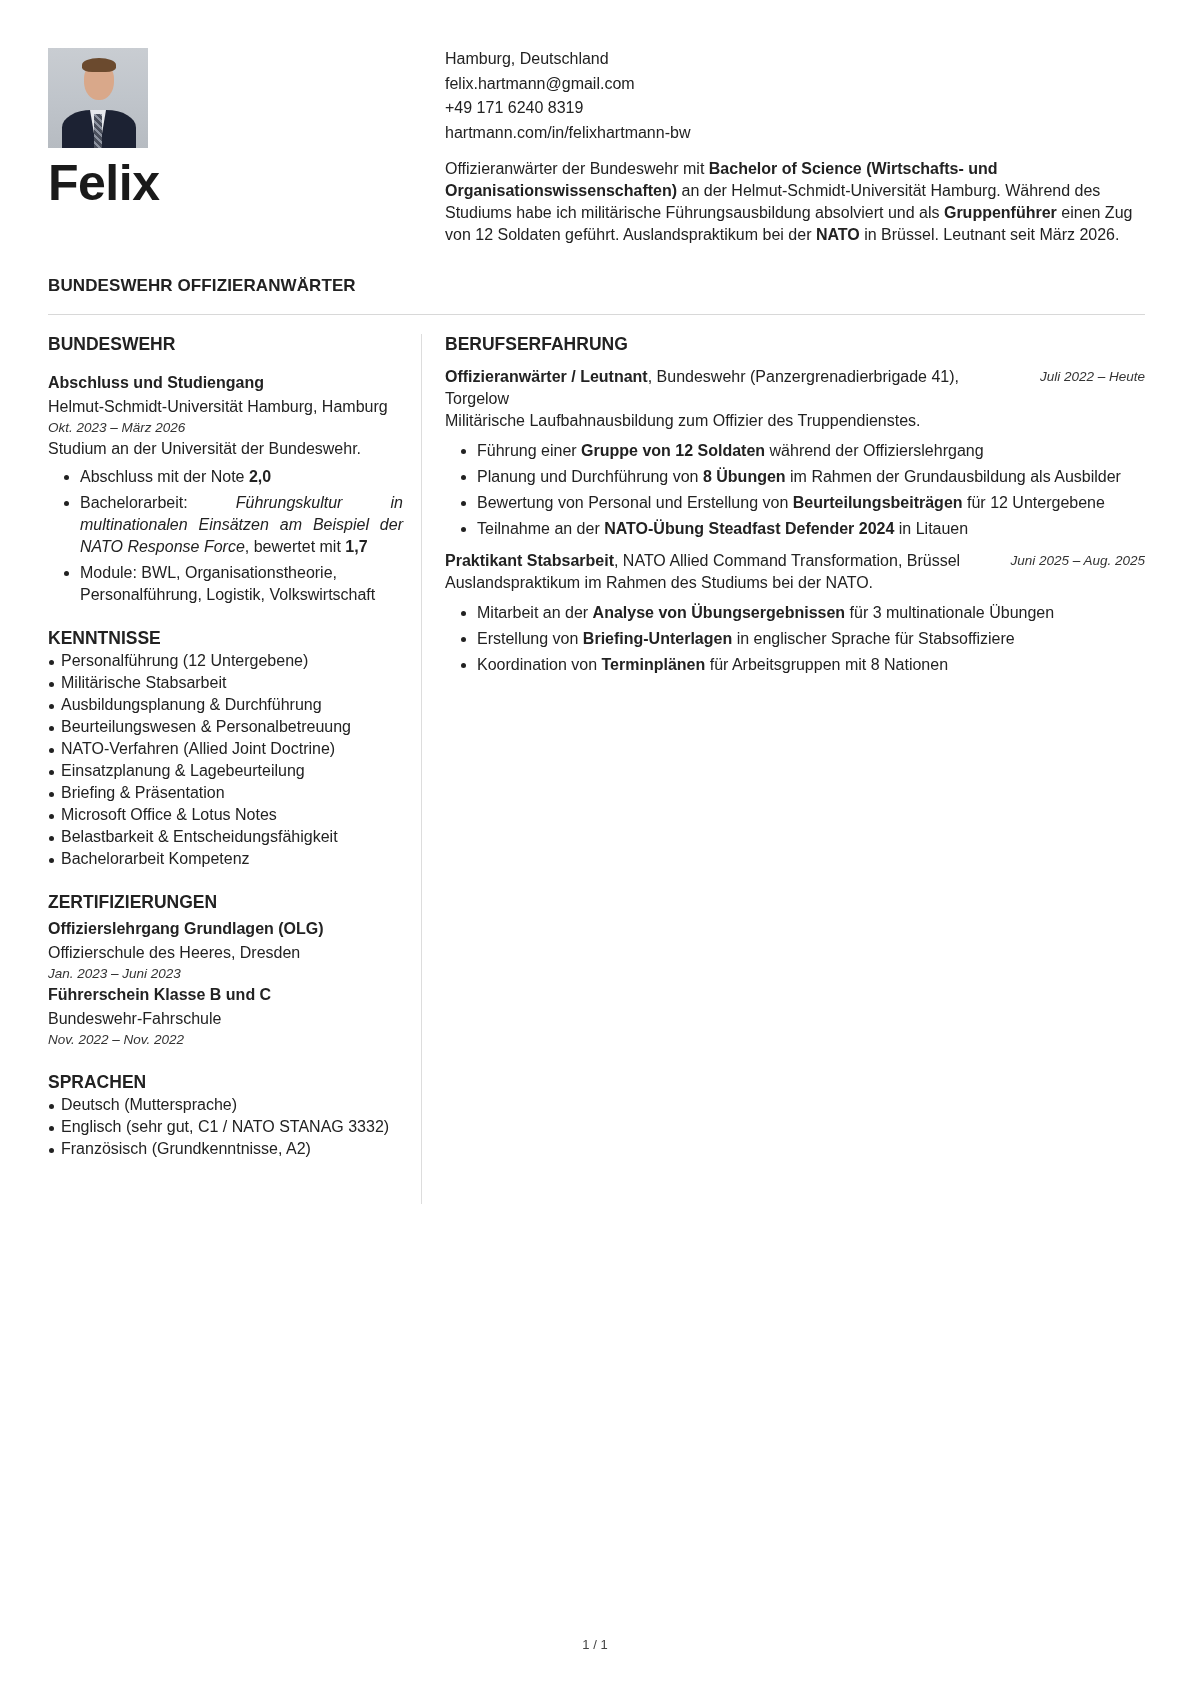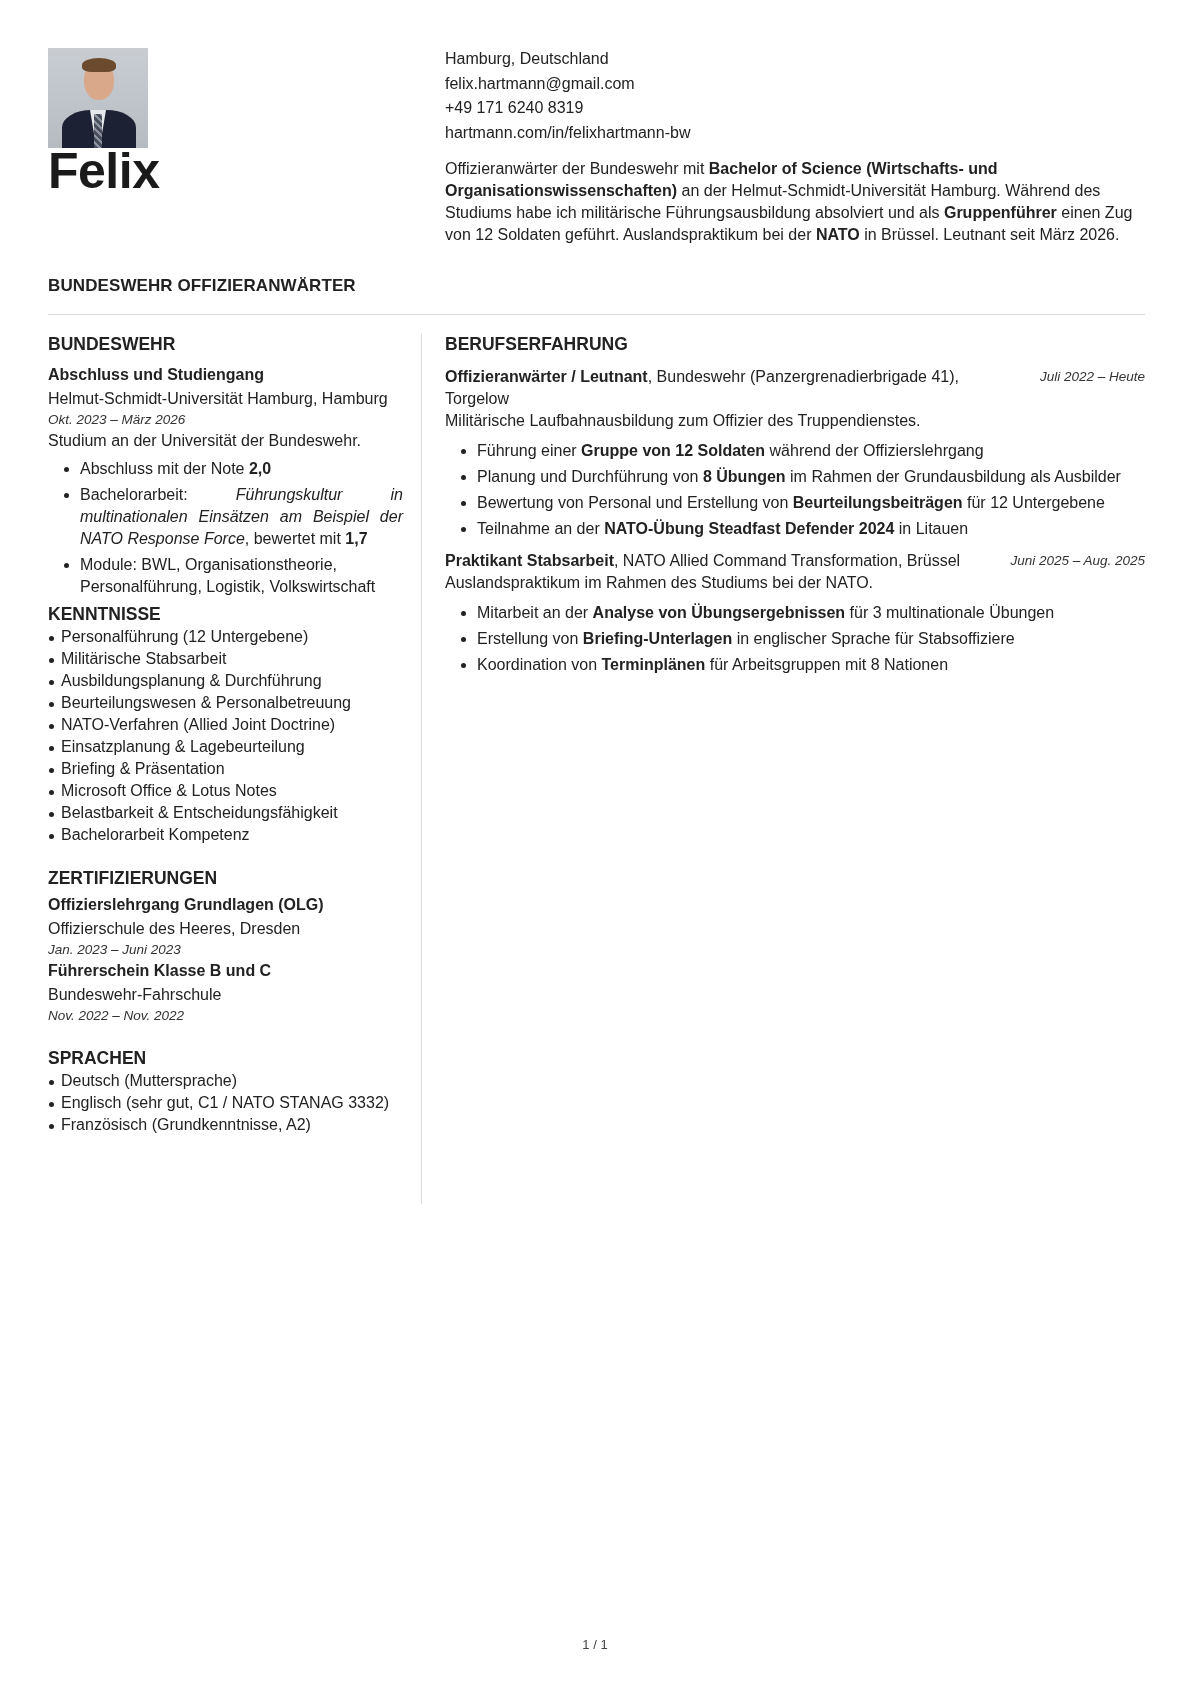--- a/index.html
+++ b/index.html
@@ -31,21 +31,21 @@
   .photo .shirt {
     position: absolute; left: 42px; top: 62px; width: 16px; height: 38px;
     background: #e6e8ec; clip-path: polygon(0 0, 100% 0, 60% 100%, 40% 100%);
   }
   .photo .tie {
     position: absolute; left: 46px; top: 66px; width: 8px; height: 34px;
     background: repeating-linear-gradient(45deg, #4a4f5c 0 3px, #8d93a0 3px 5px);
   }
 
   .name {
-    position: absolute; left: 48px; top: 144px; width: 340px;
+    position: absolute; left: 48px; top: 156px; width: 340px;
     font-family: "Liberation Sans", sans-serif; font-weight: bold;
     font-size: 50px; line-height: 54px; color: #1a1a1a; letter-spacing: -0.5px;
   }
   .name span { display: block; }
   .subtitle {
     position: absolute; left: 48px; top: 276px;
     font-weight: bold; font-size: 17px; color: #222;
     letter-spacing: 0.1px;
   }
 
@@ -126,32 +126,32 @@
     <span>Offizieranwärter der Bundeswehr mit </span><b>Bachelor of Science (Wirtschafts- und Organisationswissenschaften)</b><span> an der Helmut-Schmidt-Universität Hamburg. Während des Studiums habe ich militärische Führungsausbildung absolviert und als </span><b>Gruppenführer</b><span> einen Zug von 12 Soldaten geführt. Auslandspraktikum bei der </span><b>NATO</b><span> in Brüssel. Leutnant seit März 2026.</span>
   </div>
 
   <div class="hr"></div>
   <div class="vr"></div>
 
   <div class="left">
 
     <section>
       <h2 class="sec-title">BUNDESWEHR</h2>
-      <div class="item-title" style="margin-top:8px">Abschluss und Studiengang</div>
+      <div class="item-title" style="margin-top:16px">Abschluss und Studiengang</div>
       <div class="line" style="margin-top:2px">Helmut-Schmidt-Universität Hamburg, Hamburg</div>
       <div class="date">Okt. 2023 – März 2026</div>
       <div class="line">Studium an der Universität der Bundeswehr.</div>
       <ul class="bullets">
         <li><span>Abschluss mit der Note </span><b>2,0</b></li>
         <li style="text-align:justify"><span>Bachelorarbeit: </span><i>Führungskultur in multinationalen Einsätzen am Beispiel der NATO Response Force</i><span>, bewertet mit </span><b>1,7</b></li>
         <li>Module: BWL, Organisationstheorie, Personalführung, Logistik, Volkswirtschaft</li>
       </ul>
     </section>
 
-    <section style="margin-top:4px">
+    <section style="margin-top:20px">
       <h2 class="sec-title">KENNTNISSE</h2>
       <ul class="plain">
         <li>Personalführung (12 Untergebene)</li>
         <li>Militärische Stabsarbeit</li>
         <li>Ausbildungsplanung &amp; Durchführung</li>
         <li>Beurteilungswesen &amp; Personalbetreuung</li>
         <li>NATO-Verfahren (Allied Joint Doctrine)</li>
         <li>Einsatzplanung &amp; Lagebeurteilung</li>
         <li>Briefing &amp; Präsentation</li>
         <li>Microsoft Office &amp; Lotus Notes</li>

